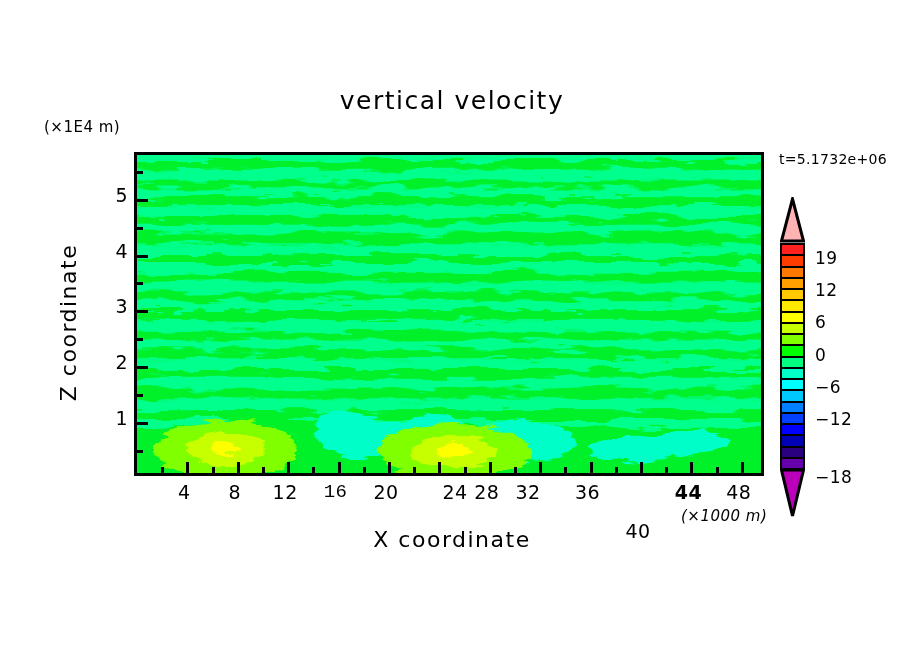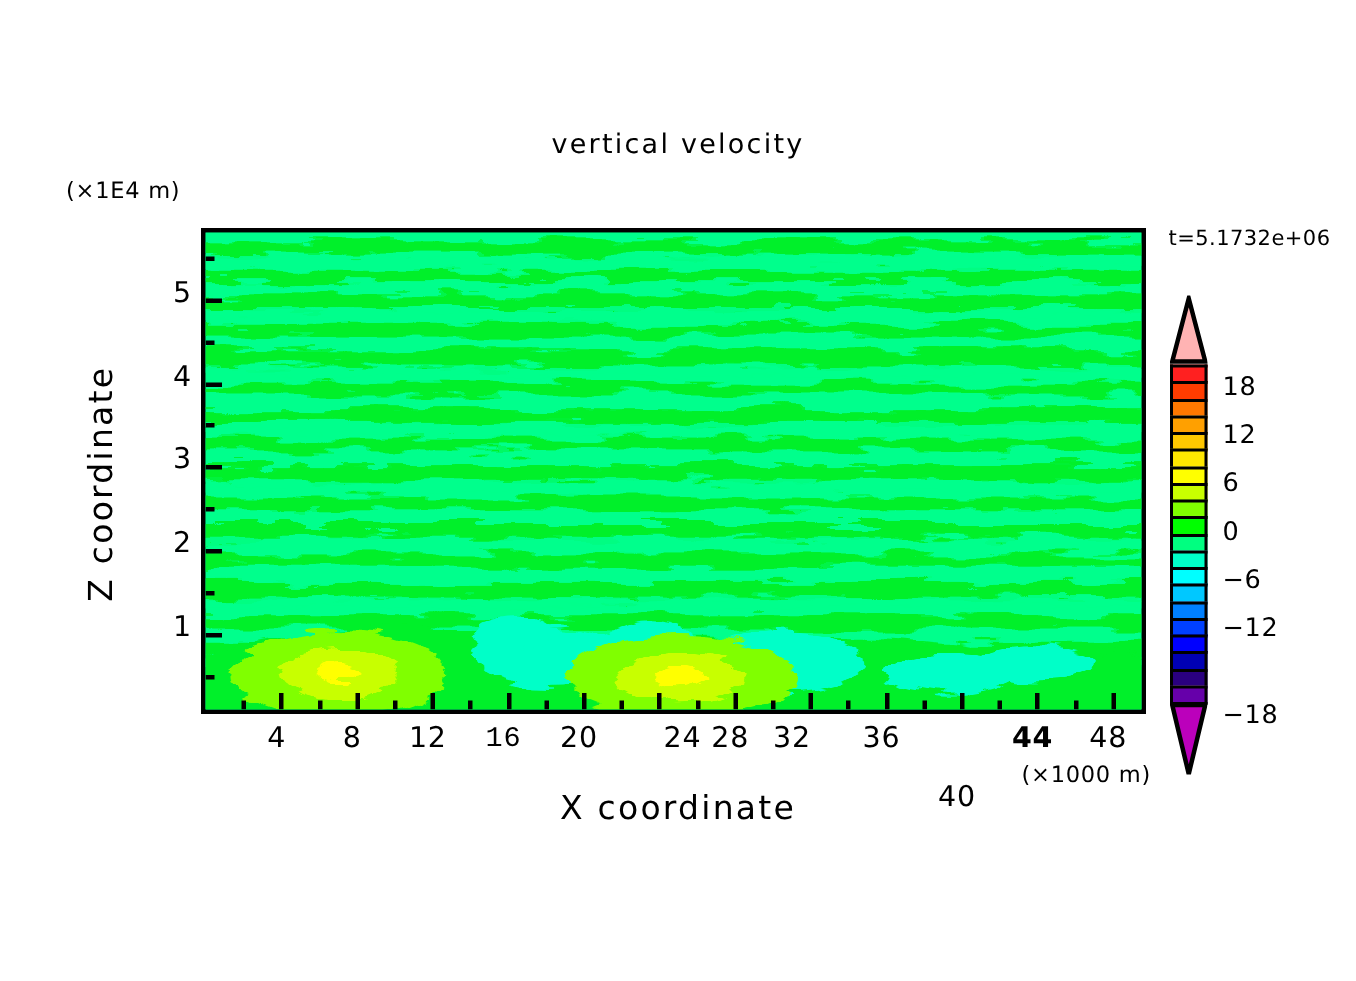--- a/index.html
+++ b/index.html
@@ -3,25 +3,25 @@
 <meta charset="utf-8">
 <style>
   html,body{margin:0;padding:0;background:#ffffff;}
   body{width:904px;height:654px;position:relative;overflow:hidden;
        font-family:"DejaVu Sans", sans-serif;color:#000;}
 
   .abs{position:absolute;}
 
   
   #title{left:0;top:86px;width:904px;text-align:center;
-         font-size:18px;letter-spacing:1.5px;font-weight:400;color:#000;}
+         font-size:25px;letter-spacing:1.5px;font-weight:400;color:#000;}
 
   
   #yunit{left:44px;top:118px;font-size:15px;letter-spacing:.5px;}
-  #xunit{left:681px;top:507px;font-size:15px;letter-spacing:.5px;}
+  #xunit{left:681px;top:507px;font-size:15px;letter-spacing:.5px;font-style:italic;}
 
   
   #xtitle{left:0;top:527px;width:904px;text-align:center;
           font-size:22px;letter-spacing:1.5px;}
   #ytitle{left:-62px;top:310px;width:260px;text-align:center;
           font-size:22px;letter-spacing:1.5px;
           transform:rotate(-90deg);transform-origin:50% 50%;}
 
   
   #plot{left:134px;top:152px;width:630px;height:324px;
@@ -240,20 +240,20 @@
     <div class="cbseg" style="top: 202.5px; height: 11.85px; background: rgb(42, 0, 128);"></div>
     <div class="cbsep" style="top: 202.5px;"></div>
     <div class="cbseg" style="top: 213.75px; height: 11.85px; background: rgb(102, 0, 170);"></div>
     <div class="cbsep" style="top: 213.75px;"></div>
     <div class="cbsep" style="top: 225px;"></div>
   </div>
 <div class="abs cap" id="cap-bot" style="top: 468px; height: 50px;"><svg width="25" height="50" viewBox="0 0 25 50">
       <polygon points="1.5,2 23.5,2 12.5,48" fill="#bb00bb" stroke="#000" stroke-width="3"></polygon>
     </svg></div>
 <div id="cblabels">
-    <div class="cblab" style="top: 259.071px;">18</div>
+    <div class="cblab" style="top: 259.071px;">19</div>
     <div class="cblab" style="top: 291.214px;">12</div>
     <div class="cblab" style="top: 323.357px;">6</div>
     <div class="cblab" style="top: 355.5px;">0</div>
     <div class="cblab" style="top: 387.643px;">−6</div>
     <div class="cblab" style="top: 419.786px;">−12</div>
     <div class="cblab" style="top: 478px;">−18</div>
   </div>
 
 </body></html>

